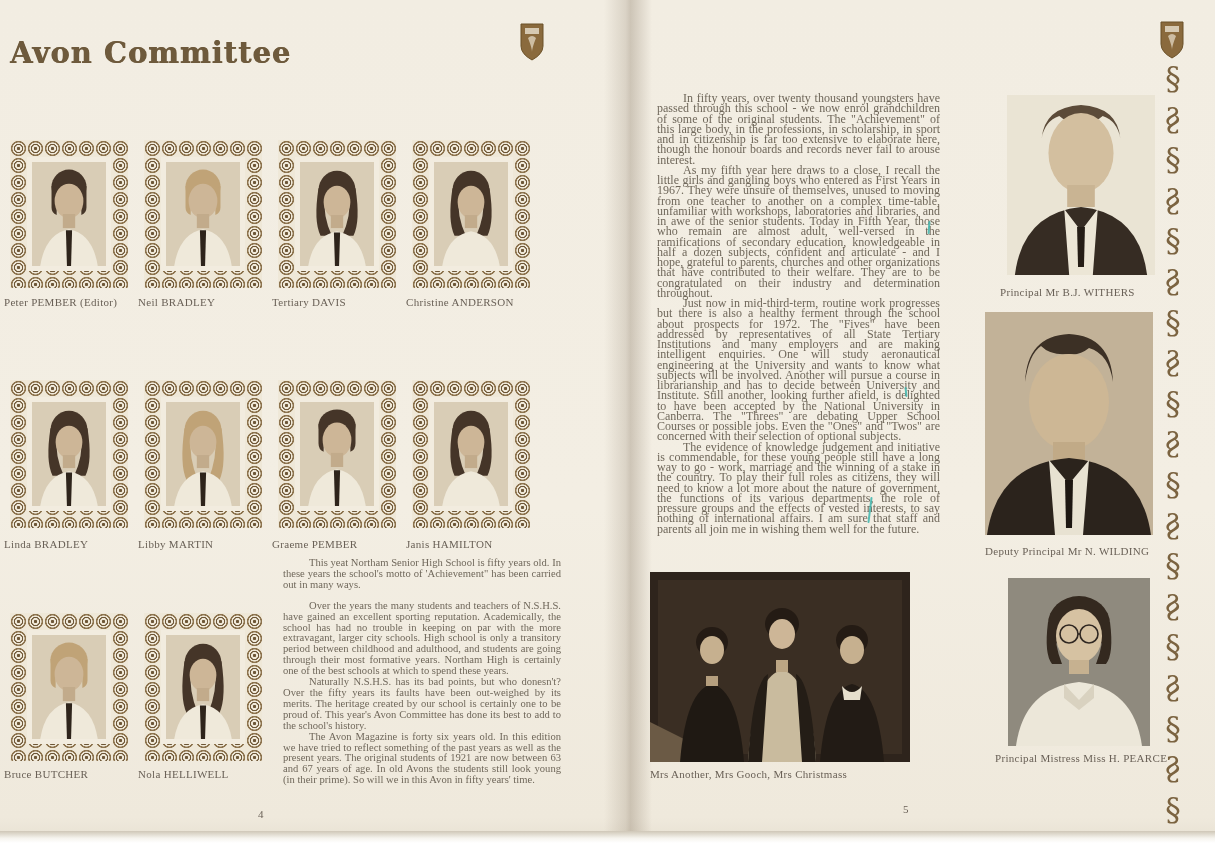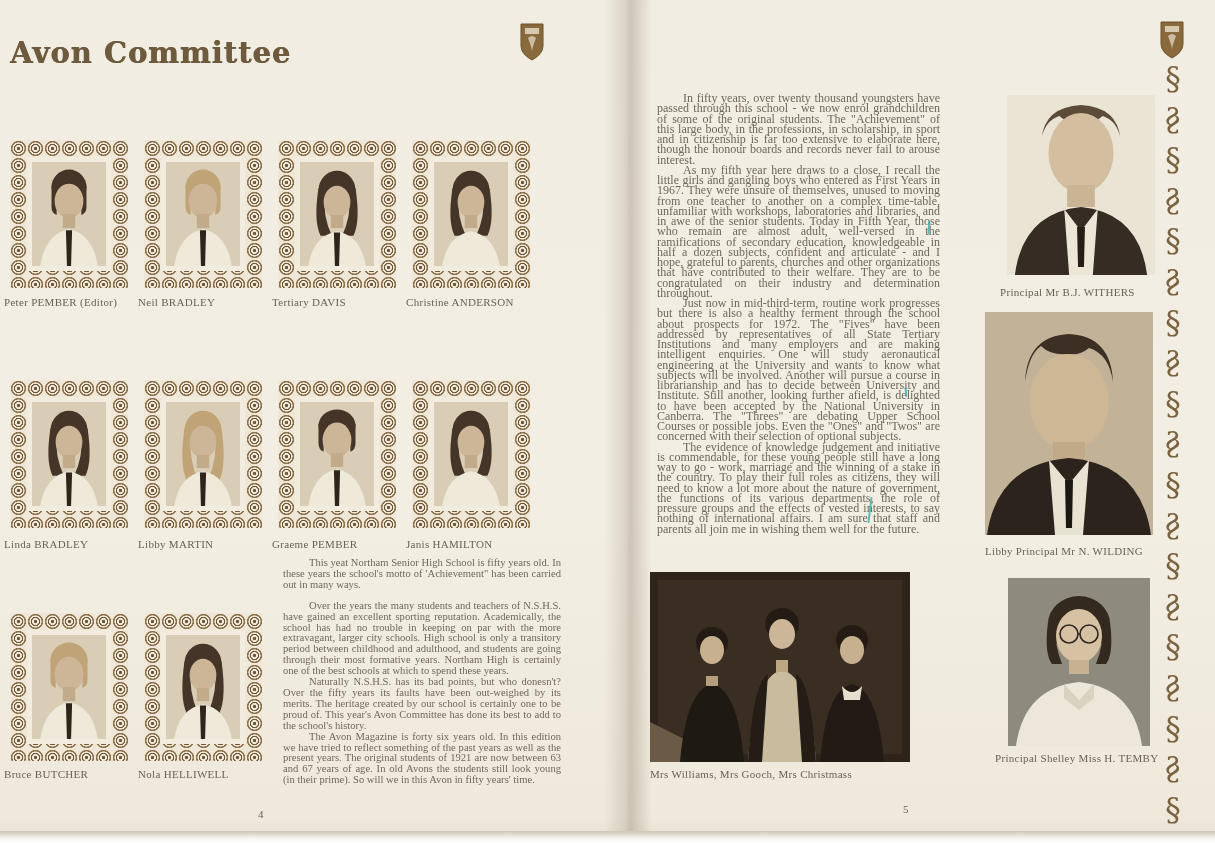--- a/index.html
+++ b/index.html
@@ -269,37 +269,37 @@
       <rect width="168" height="223" fill="#c2b298"></rect>
       <rect width="168" height="60" fill="#cbbb a2" opacity="0"></rect>
       <path d="M40 70 Q42 24 84 22 Q126 24 128 70 Q124 42 104 36 Q94 44 84 42 Q66 44 56 34 Q44 42 40 70 Z" fill="#3c3025"></path>
       <ellipse cx="84" cy="90" rx="40" ry="48" fill="#cdb795"></ellipse>
       <rect x="68" y="130" width="32" height="26" fill="#c1aa87"></rect>
       <path d="M2 223 Q12 152 84 146 Q156 152 166 223 Z" fill="#2b231c"></path>
       <path d="M64 148 L84 172 L104 148 L98 223 L70 223 Z" fill="#e8e2d2"></path>
       <polygon points="80,168 88,168 87,216 81,216" fill="#1d1712"></polygon>
     </svg>
   </div>
-  <div class="caption" style="left:985px;top:545px;width:185px;">Libby Principal Mr N. WILDING</div>
+  <div class="caption" style="left:985px;top:545px;width:185px;">Deputy Principal Mr N. WILDING</div>
 
   <div class="rp" style="left:1008px;top:578px;width:142px;height:168px;">
     <svg viewBox="0 0 142 168" preserveAspectRatio="none">
       <rect width="142" height="168" fill="#8f8a7e"></rect>
       <ellipse cx="71" cy="46" rx="31" ry="28" fill="#34291f"></ellipse>
       <path d="M40 44 Q36 76 44 86 L54 86 Q46 66 48 48 Z M102 44 Q106 76 98 86 L88 86 Q96 66 94 48 Z" fill="#34291f"></path>
       <ellipse cx="71" cy="58" rx="23" ry="27" fill="#d6c2a2"></ellipse>
       <circle cx="61" cy="56" r="9" fill="none" stroke="#2f2721" stroke-width="1.6"></circle>
       <circle cx="81" cy="56" r="9" fill="none" stroke="#2f2721" stroke-width="1.6"></circle>
       <line x1="70" y1="56" x2="72" y2="56" stroke="#2f2721" stroke-width="1.6"></line>
       <rect x="61" y="82" width="20" height="14" fill="#c6b190"></rect>
       <path d="M8 168 Q16 110 71 104 Q126 110 134 168 Z" fill="#ece7d9"></path>
       <path d="M56 106 L71 122 L86 106 L86 120 L71 132 L56 120 Z" fill="#d9d2c0"></path>
     </svg>
   </div>
-  <div class="caption" style="left:995px;top:752px;width:170px;">Principal Shelley Miss H. TEMBY</div>
+  <div class="caption" style="left:995px;top:752px;width:170px;">Principal Mistress Miss H. PEARCE</div>
 
   <div class="rp" style="left:650px;top:572px;width:260px;height:190px;">
     <svg viewBox="0 0 260 190" preserveAspectRatio="none">
       <rect width="260" height="190" fill="#2e241c"></rect>
       <rect x="8" y="8" width="244" height="174" fill="#3a2e23"></rect>
       <polygon points="0,190 80,190 0,150" fill="#6b5a45"></polygon>
 
       <ellipse cx="62" cy="70" rx="16" ry="15" fill="#241b14"></ellipse>
       <ellipse cx="62" cy="78" rx="12" ry="14" fill="#c6b08f"></ellipse>
       <path d="M30 190 Q36 118 62 112 Q88 118 94 190 Z" fill="#1f1913"></path>
@@ -310,21 +310,21 @@
       <path d="M98 190 Q104 104 132 98 Q160 104 166 190 Z" fill="#c9bb9e"></path>
       <path d="M98 190 Q103 110 118 102 L112 190 Z M166 190 Q161 110 146 102 L152 190 Z" fill="#241d16"></path>
       <rect x="126" y="88" width="12" height="12" fill="#bca684"></rect>
 
       <ellipse cx="202" cy="68" rx="16" ry="15" fill="#241b14"></ellipse>
       <ellipse cx="202" cy="78" rx="12" ry="14" fill="#c6b08f"></ellipse>
       <path d="M170 190 Q176 118 202 112 Q228 118 234 190 Z" fill="#221b15"></path>
       <path d="M192 114 Q202 126 212 114 L210 128 L194 128 Z" fill="#e6dfcd"></path>
     </svg>
   </div>
-  <div class="caption" style="left:650px;top:768px;width:260px;">Mrs Williams, Mrs Gooch, Mrs Christmass</div>
+  <div class="caption" style="left:650px;top:768px;width:260px;">Mrs Another, Mrs Gooch, Mrs Christmass</div>
 
   <div class="pagenum" style="left:903px;top:803px;">5</div>
 
   <div class="pen-mark" style="left:928px;top:221px;width:2px;height:13px;transform:rotate(4deg);"></div>
   <div class="pen-mark" style="left:905px;top:387px;width:2px;height:10px;transform:rotate(-6deg);"></div>
   <div class="pen-mark" style="left:869px;top:497px;width:2px;height:26px;transform:rotate(7deg);"></div>
 
   <div class="scan-bottom"></div>
 </div>
 

